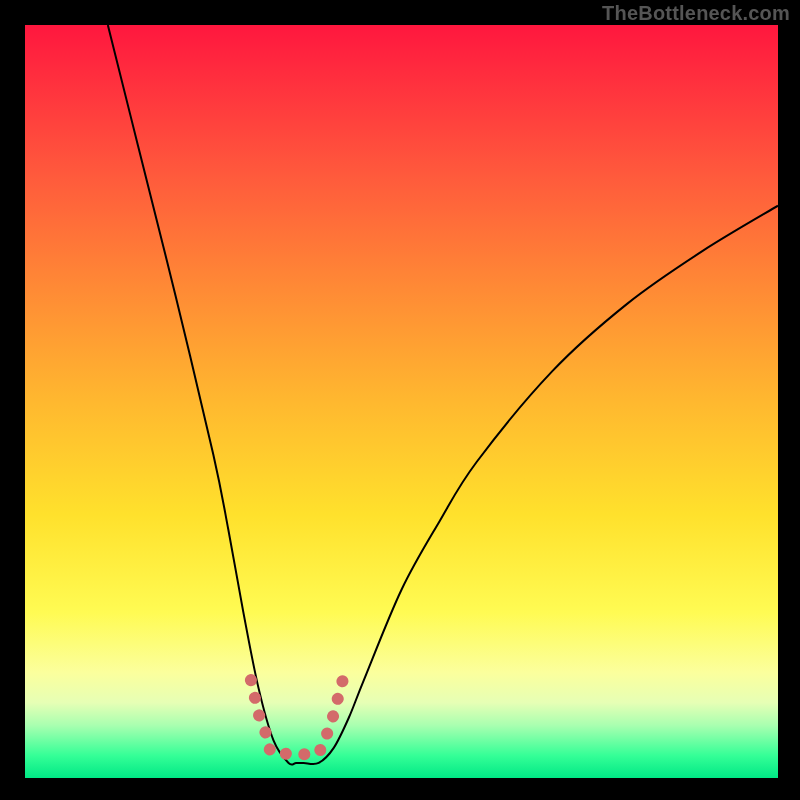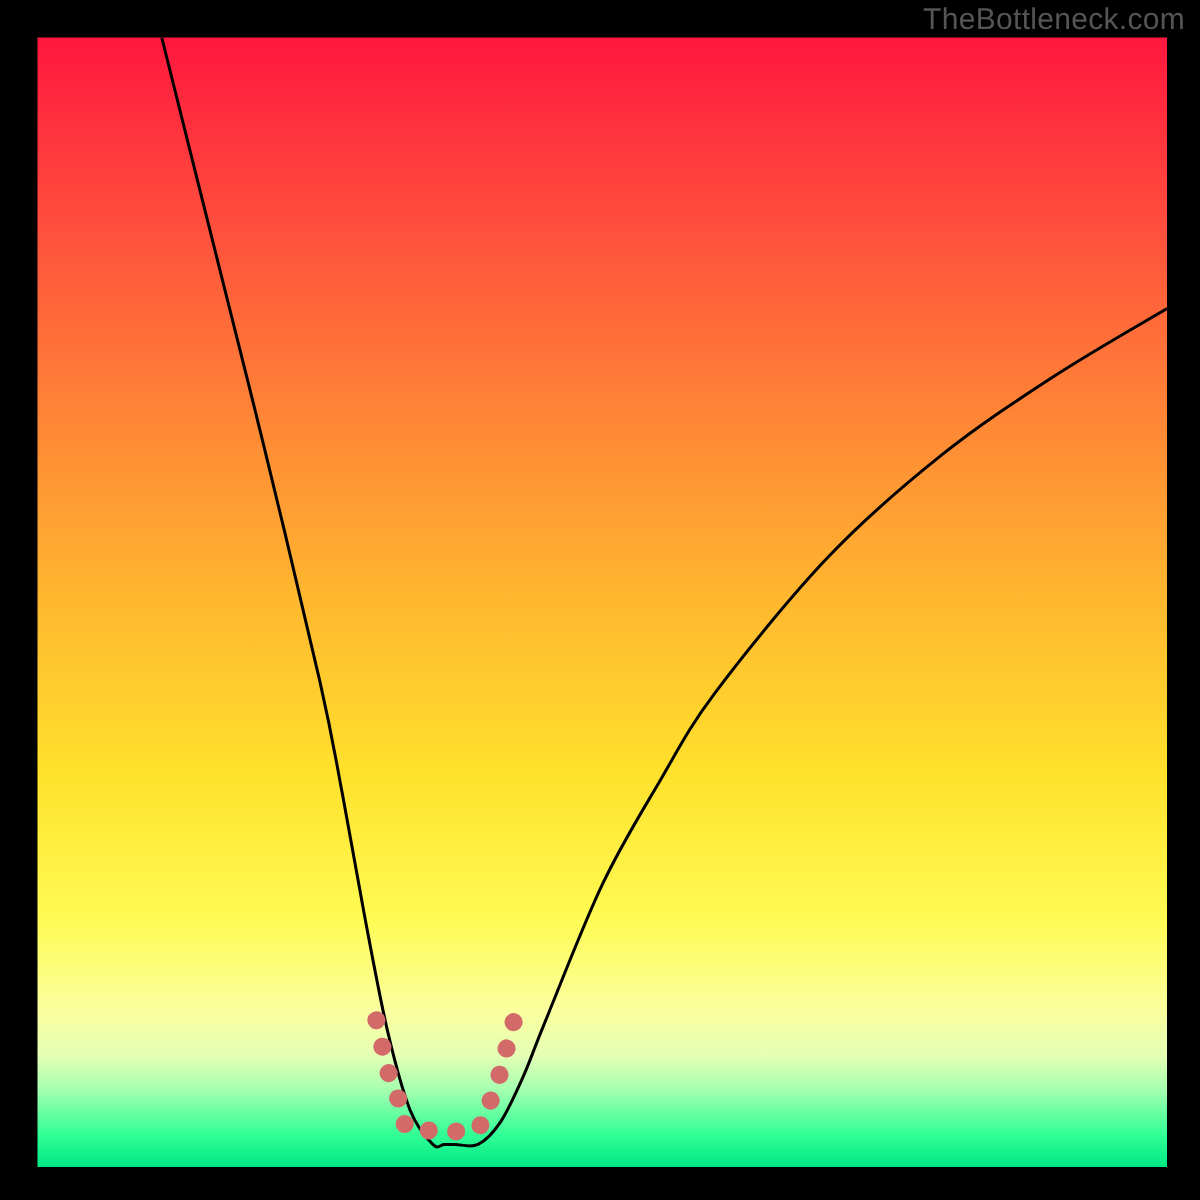--- a/index.html
+++ b/index.html
@@ -30,21 +30,21 @@
       #a9ffb0 93%,
       #35ff97 97%,
       #00e885 100%);
   }
   .watermark {
     position: absolute;
     top: 2px;
     right: 10px;
     color: #555;
     font-size: 20px;
-    font-weight: 400;
+    font-weight: 700;
     letter-spacing: 0.2px;
     z-index: 5;
   }
   svg.curves {
     position: absolute;
     left: 0;
     top: 0;
     width: 753px;
     height: 753px;
   }

